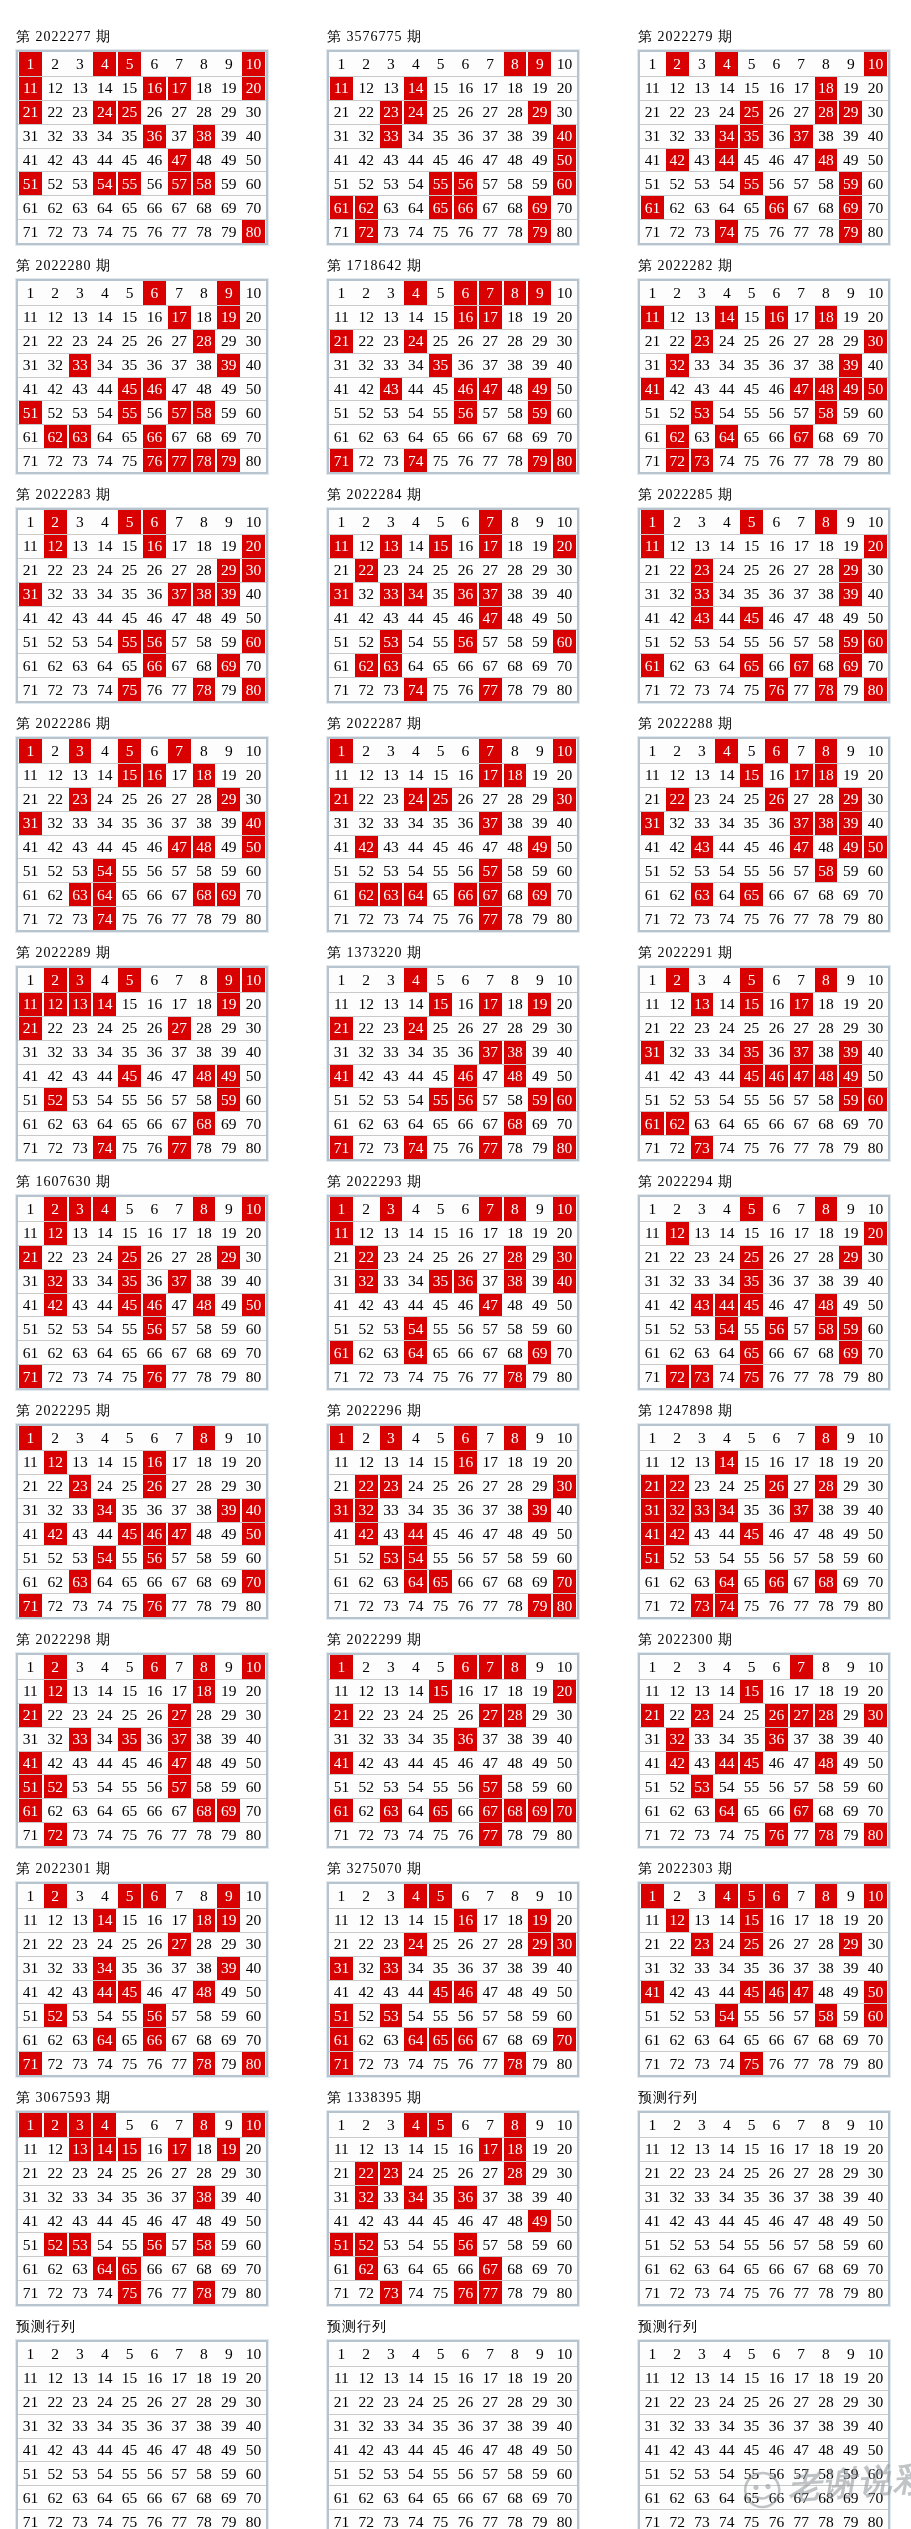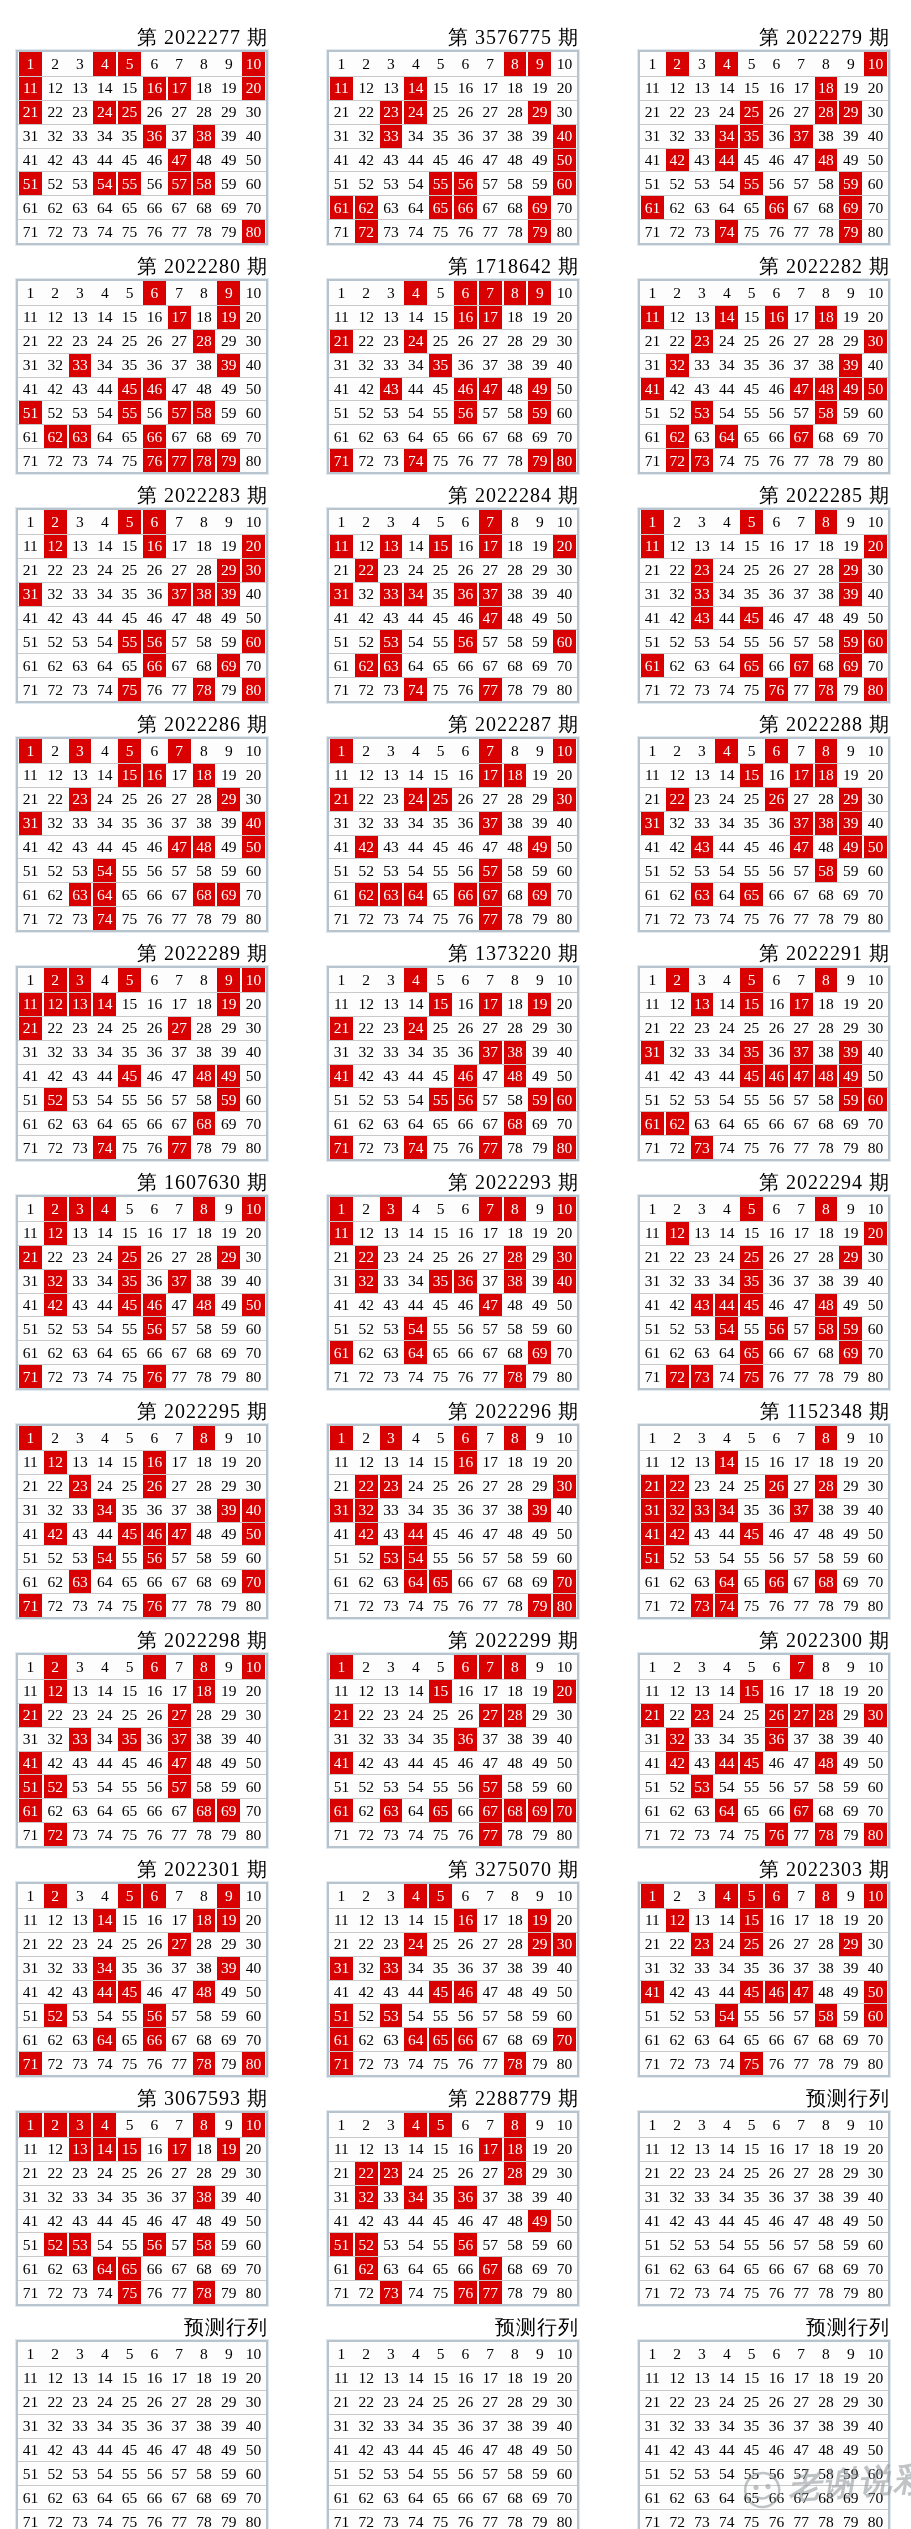--- a/index.html
+++ b/index.html
@@ -10,22 +10,22 @@
   }
   .board{
     position:absolute;top:24px;left:16px;
     display:grid;
     grid-template-columns:252px 252px 252px;
     grid-auto-rows:229px;
     column-gap:59px;
   }
   .panel{width:252px;}
   .panel-title{
-    height:26px;line-height:26px;text-align:right;
-    font-size:20px;color:#000;letter-spacing:1px;
+    height:26px;line-height:26px;text-align:left;
+    font-size:14px;color:#000;letter-spacing:1px;
     white-space:nowrap;
   }
   .num-grid{
     width:248px;height:191px;
     border:2px solid #b7c3cd;
     box-shadow:0 0 0 1px #e2e9ee;
     background:#fdfdfd;
     display:grid;
     grid-template-columns:repeat(10,1fr);
     grid-template-rows:repeat(8,1fr);
@@ -1748,21 +1748,21 @@
         <div class="num-cell sep">74</div>
         <div class="num-cell sep">75</div>
         <div class="num-cell sep">76</div>
         <div class="num-cell sep">77</div>
         <div class="num-cell sep">78</div>
         <div class="num-cell sep hl">79</div>
         <div class="num-cell sep hl">80</div>
       </div>
     </div>
     <div class="panel">
-      <div class="panel-title">第 1152348 期</div>
+      <div class="panel-title">第 1247898 期</div>
       <div class="num-grid">
         <div class="num-cell">1</div>
         <div class="num-cell">2</div>
         <div class="num-cell">3</div>
         <div class="num-cell">4</div>
         <div class="num-cell">5</div>
         <div class="num-cell">6</div>
         <div class="num-cell">7</div>
         <div class="num-cell hl">8</div>
         <div class="num-cell">9</div>
@@ -2428,21 +2428,21 @@
         <div class="num-cell sep">74</div>
         <div class="num-cell sep hl">75</div>
         <div class="num-cell sep">76</div>
         <div class="num-cell sep">77</div>
         <div class="num-cell sep hl">78</div>
         <div class="num-cell sep">79</div>
         <div class="num-cell sep">80</div>
       </div>
     </div>
     <div class="panel">
-      <div class="panel-title">第 2288779 期</div>
+      <div class="panel-title">第 1338395 期</div>
       <div class="num-grid">
         <div class="num-cell">1</div>
         <div class="num-cell">2</div>
         <div class="num-cell">3</div>
         <div class="num-cell hl">4</div>
         <div class="num-cell hl">5</div>
         <div class="num-cell">6</div>
         <div class="num-cell">7</div>
         <div class="num-cell hl">8</div>
         <div class="num-cell">9</div>

